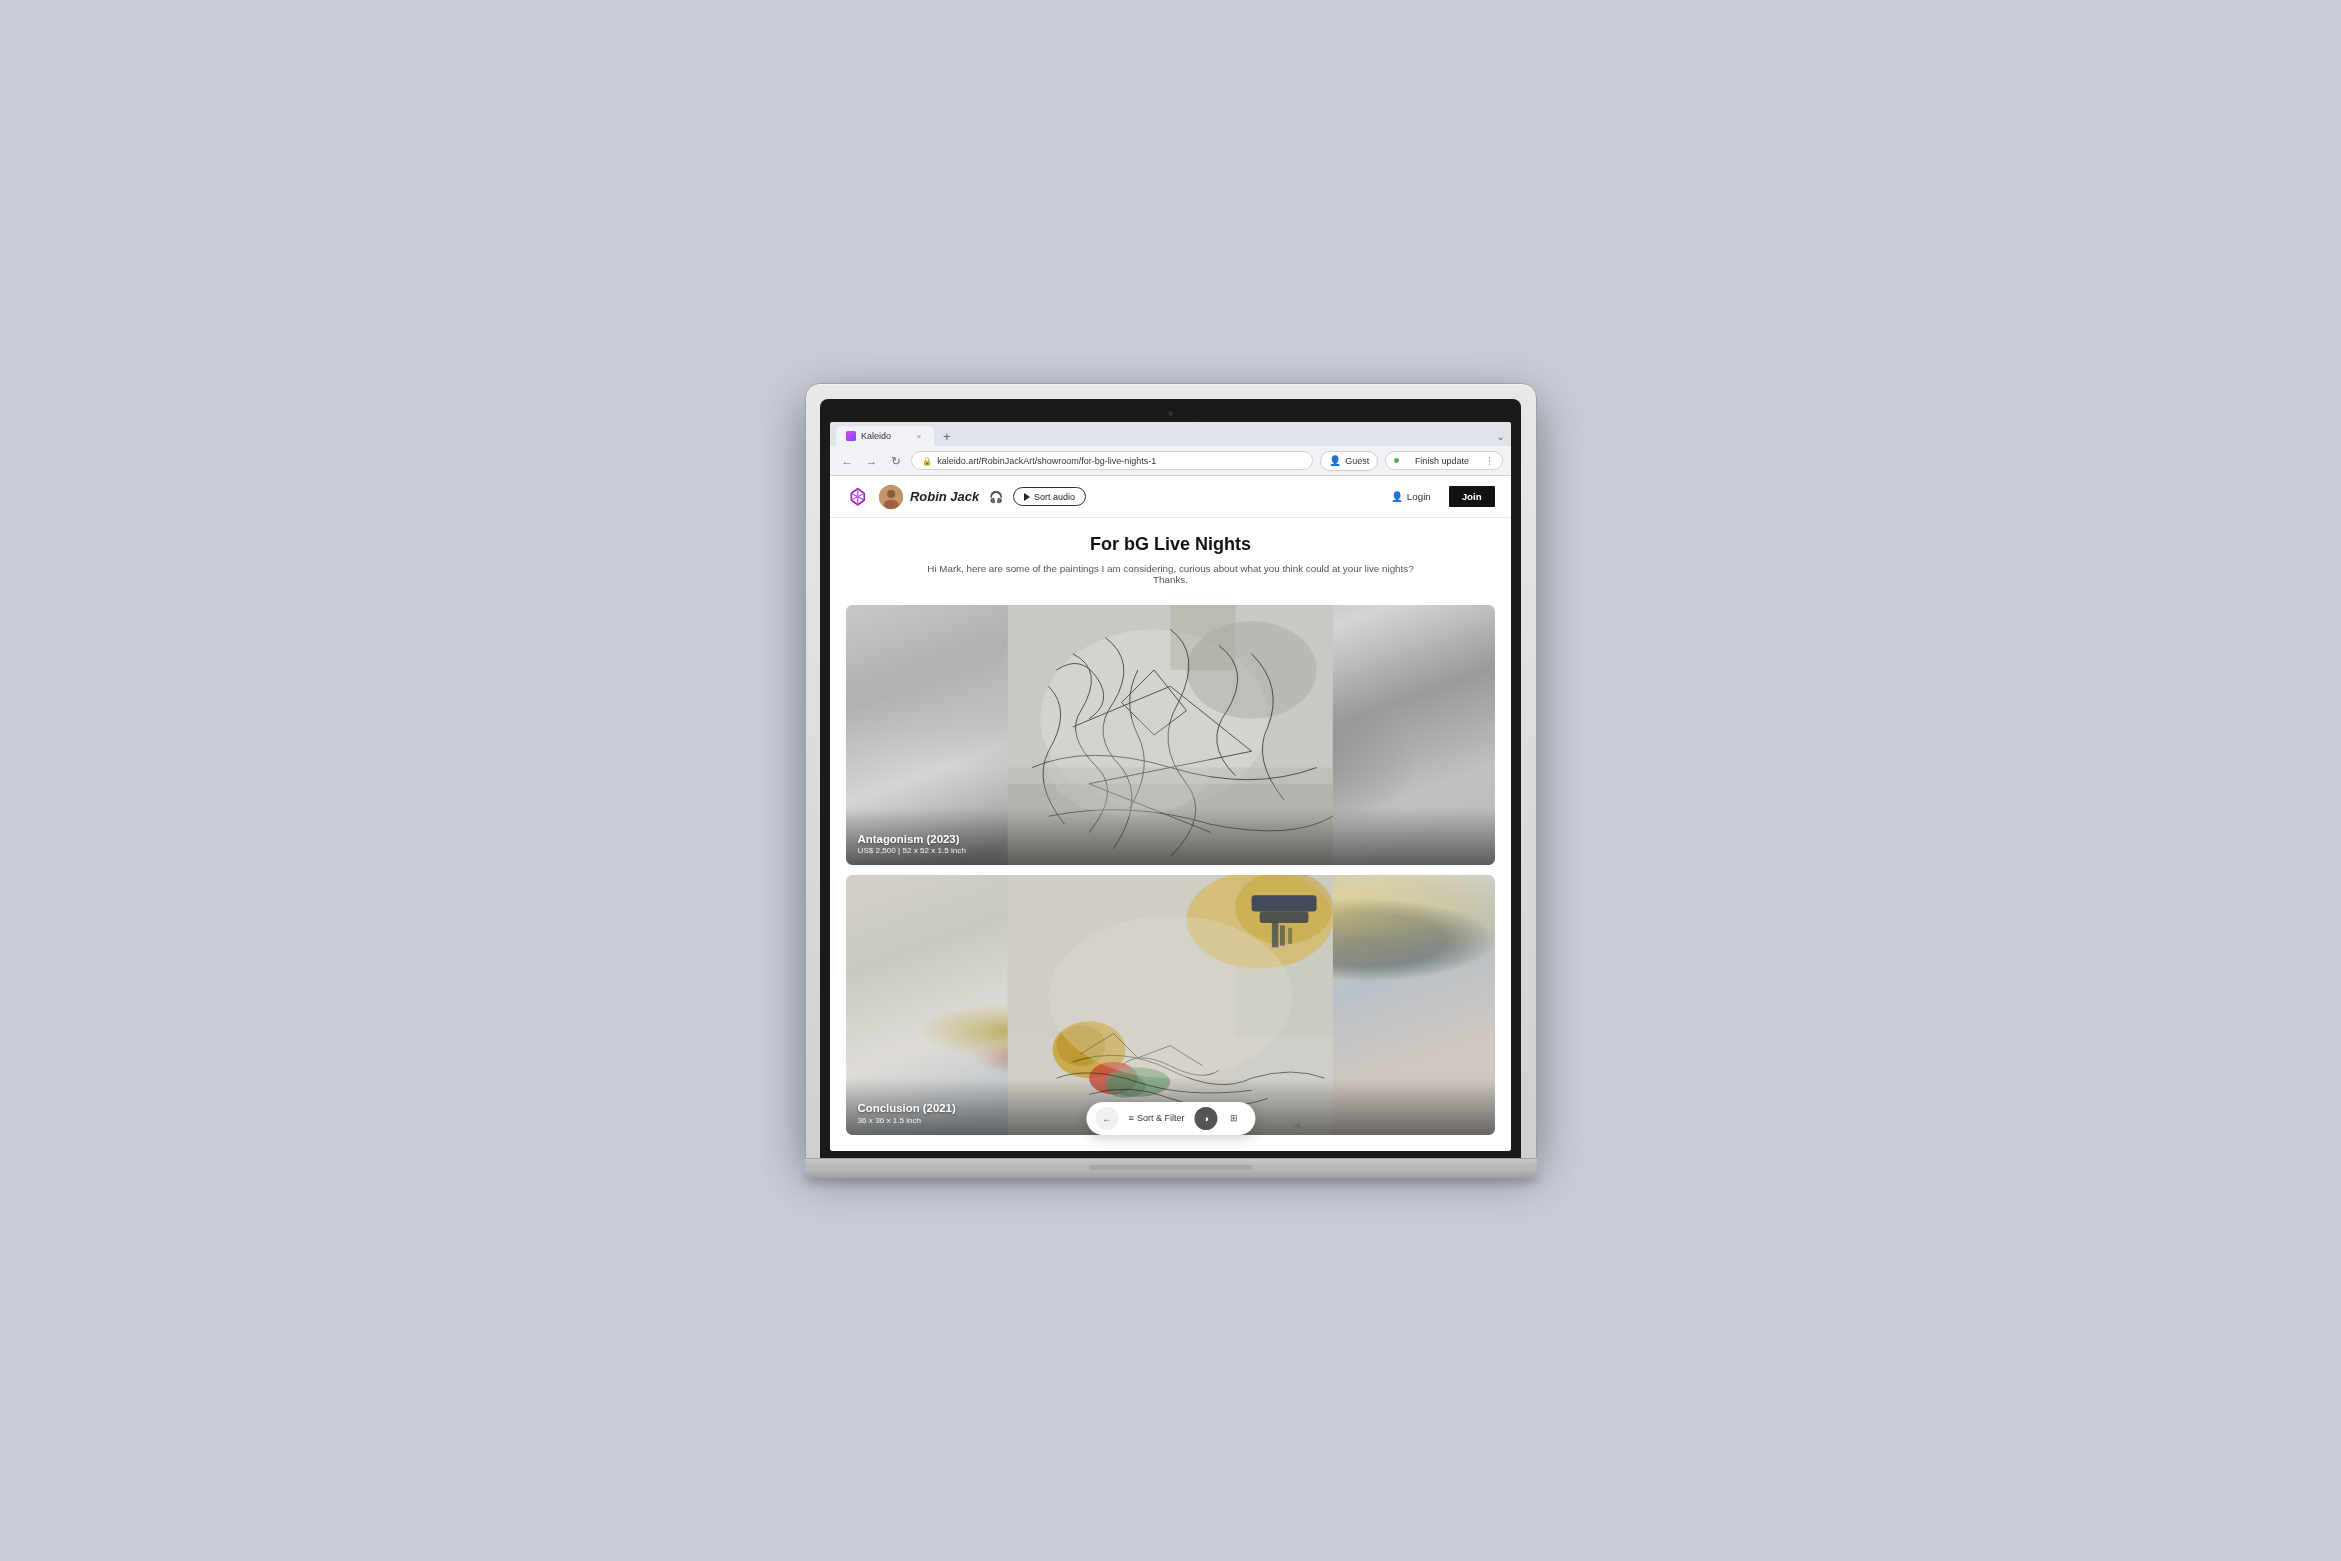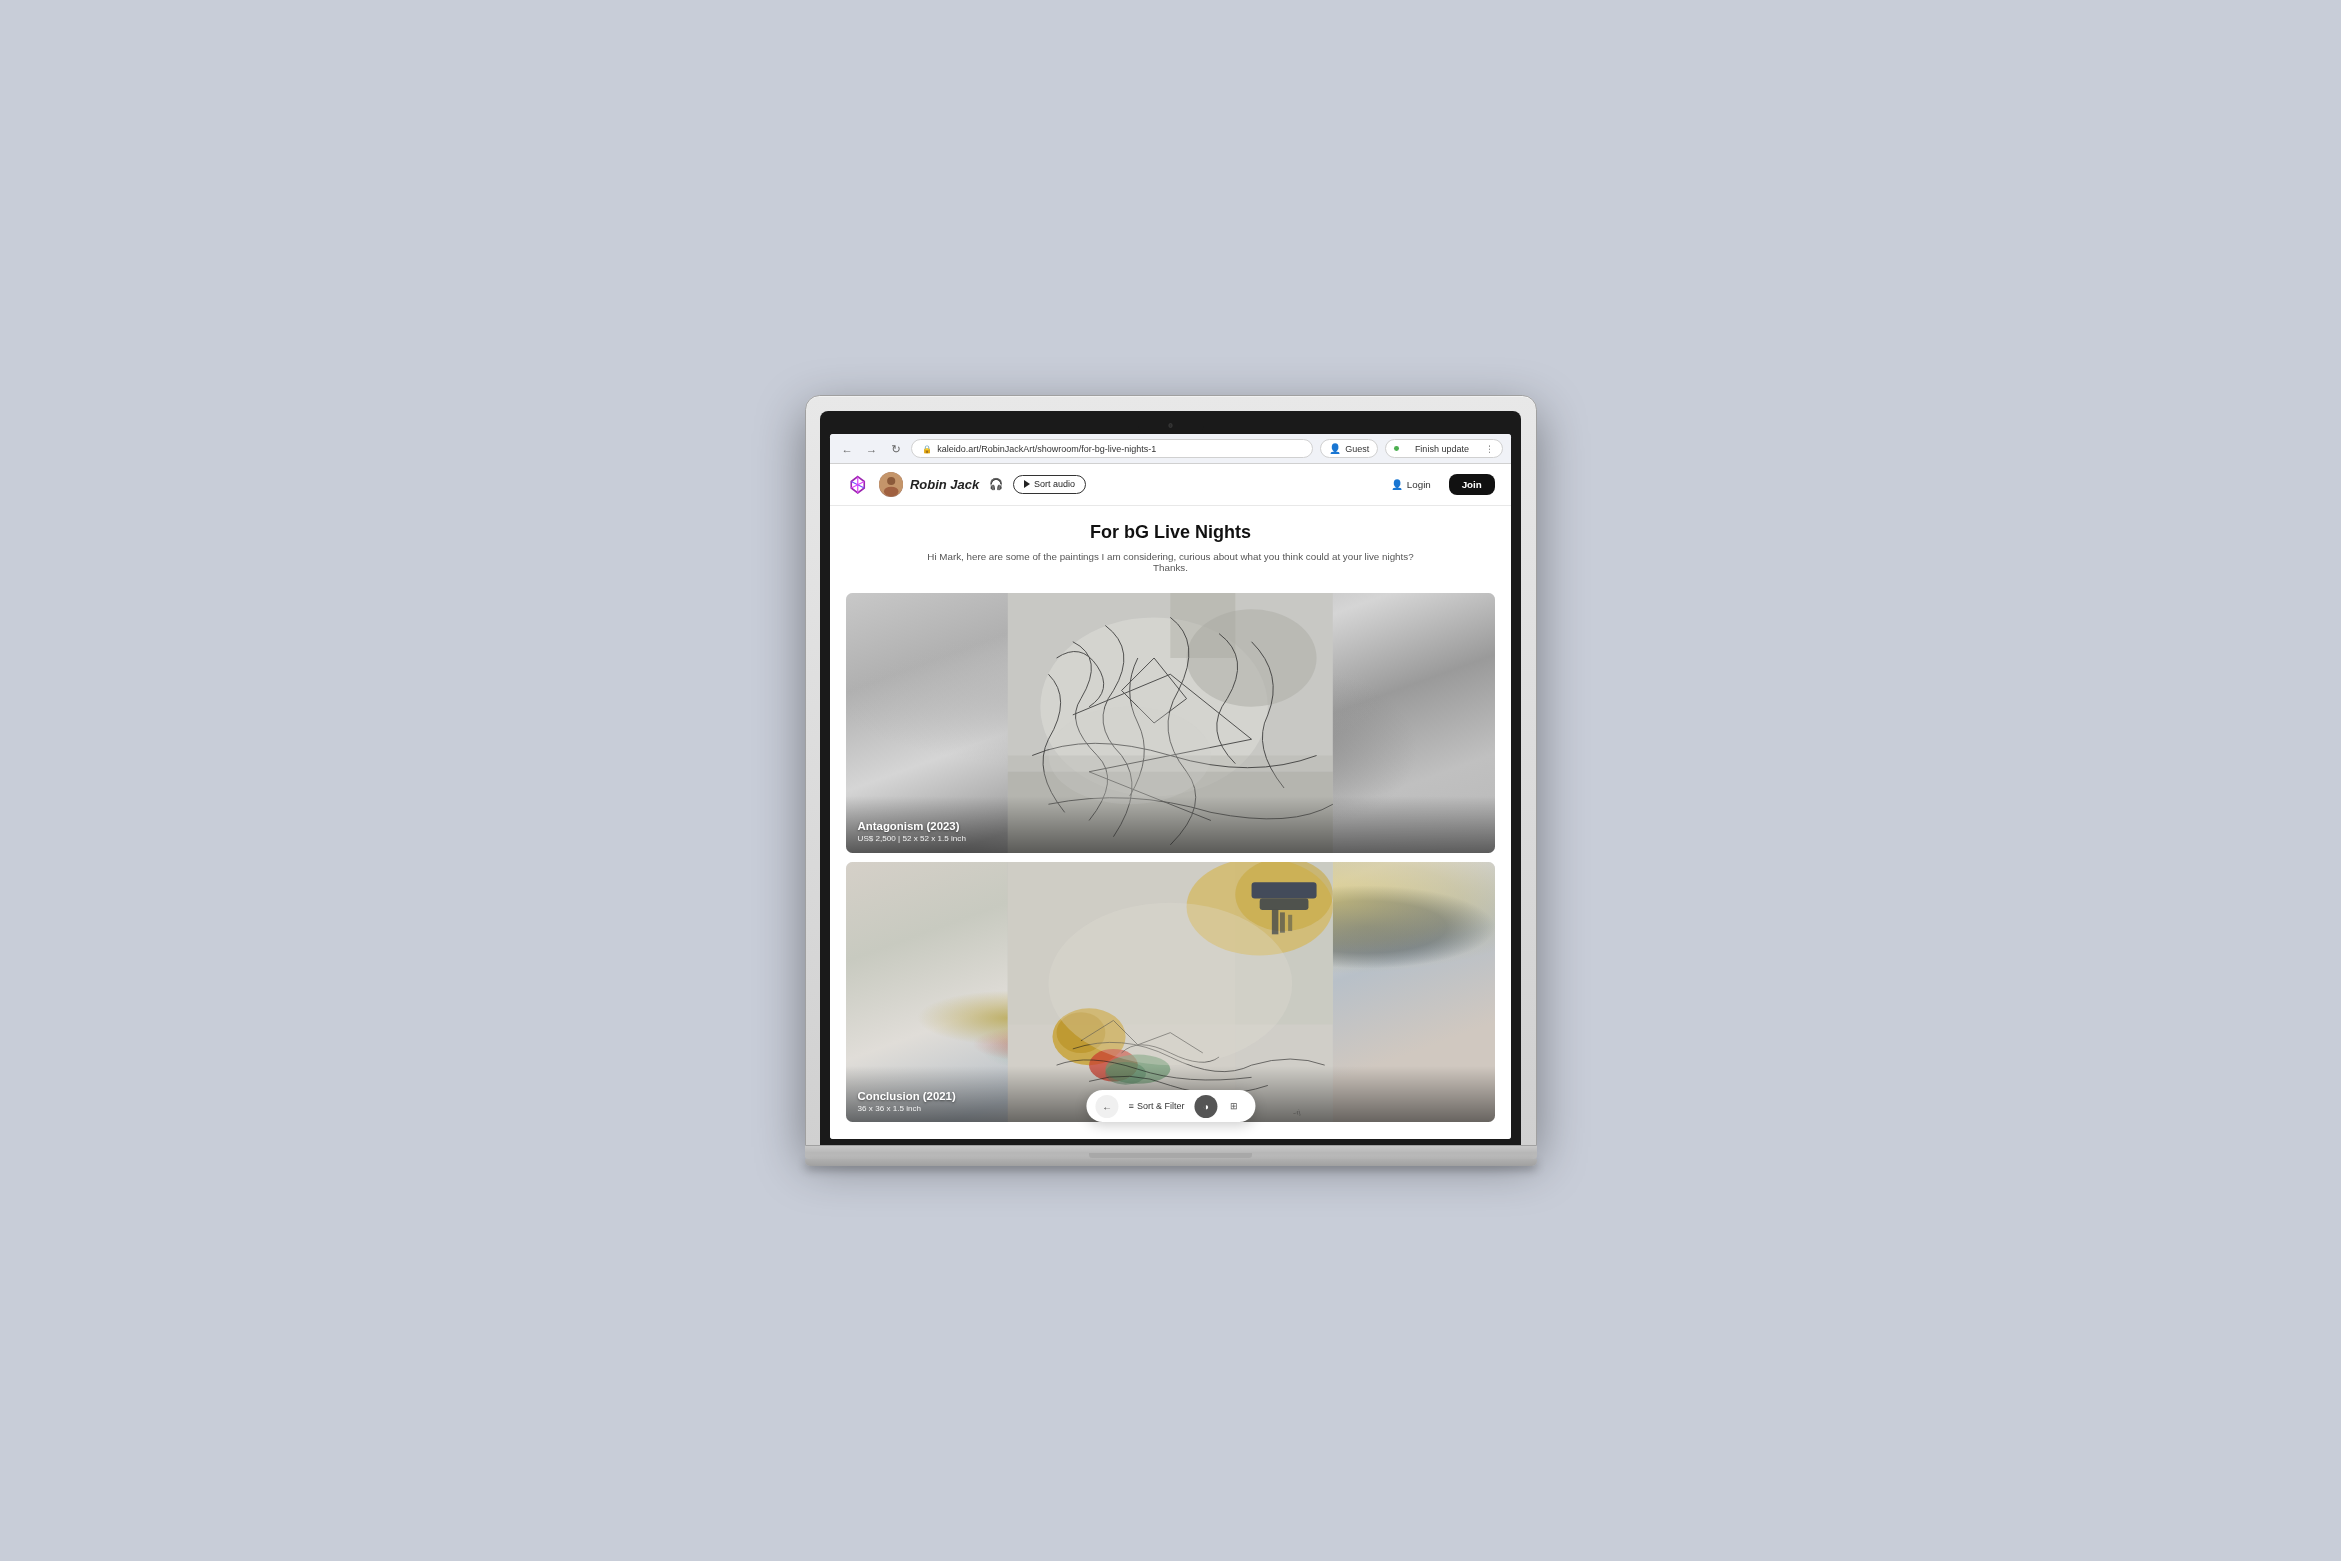--- a/index.html
+++ b/index.html
@@ -303,21 +303,21 @@
       font-size: 9.8px;
       color: #333;
       cursor: pointer;
       padding: 4.1px 8.1px;
       border-radius: 4.9px;
     }
 
     .join-btn {
       background: #111;
       color: white;
-      border-radius: 8px;
+      border-radius: 1px;
       padding: 4.9px 13px;
       font-size: 9.8px;
       font-weight: 600;
       cursor: pointer;
     }
 
     
     .main-content {
       padding: 16.3px;
       text-align: center;
@@ -522,20 +522,31 @@
   <div class="laptop-body">
     <div class="screen-bezel">
       <div class="camera-notch">
         <div class="camera-dot"></div>
       </div>
 
       <div class="screen">
 
         <div class="browser-chrome">
 
+          <div class="browser-tab-bar">
+            <div class="browser-tab">
+              <div class="tab-favicon"></div>
+              <span>Kaleido</span>
+              <div class="tab-close">×</div>
+            </div>
+            <div class="tab-new">+</div>
+            <div class="tab-bar-right">
+              <span class="tab-expand-btn">⌄</span>
+            </div>
+          </div>
 
           <div class="browser-toolbar">
             <div class="nav-btn">←</div>
             <div class="nav-btn">→</div>
             <div class="nav-btn">↻</div>
 
             <div class="address-bar">
               <span class="address-lock">🔒</span>
               <span style="font-size:9px;color:#333;">kaleido.art/RobinJackArt/showroom/for-bg-live-nights-1</span>
             </div>

